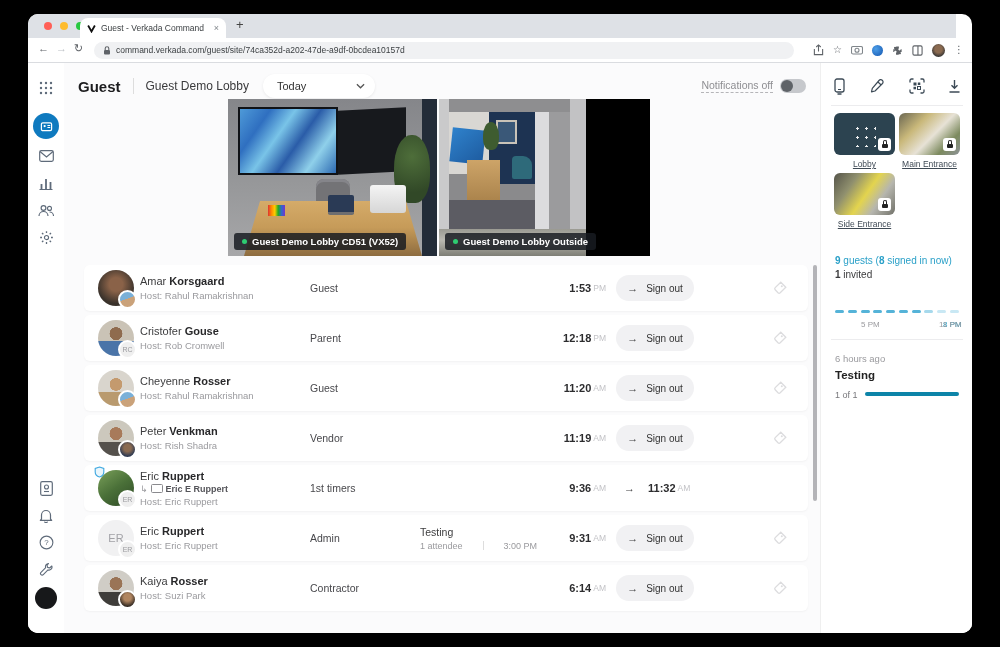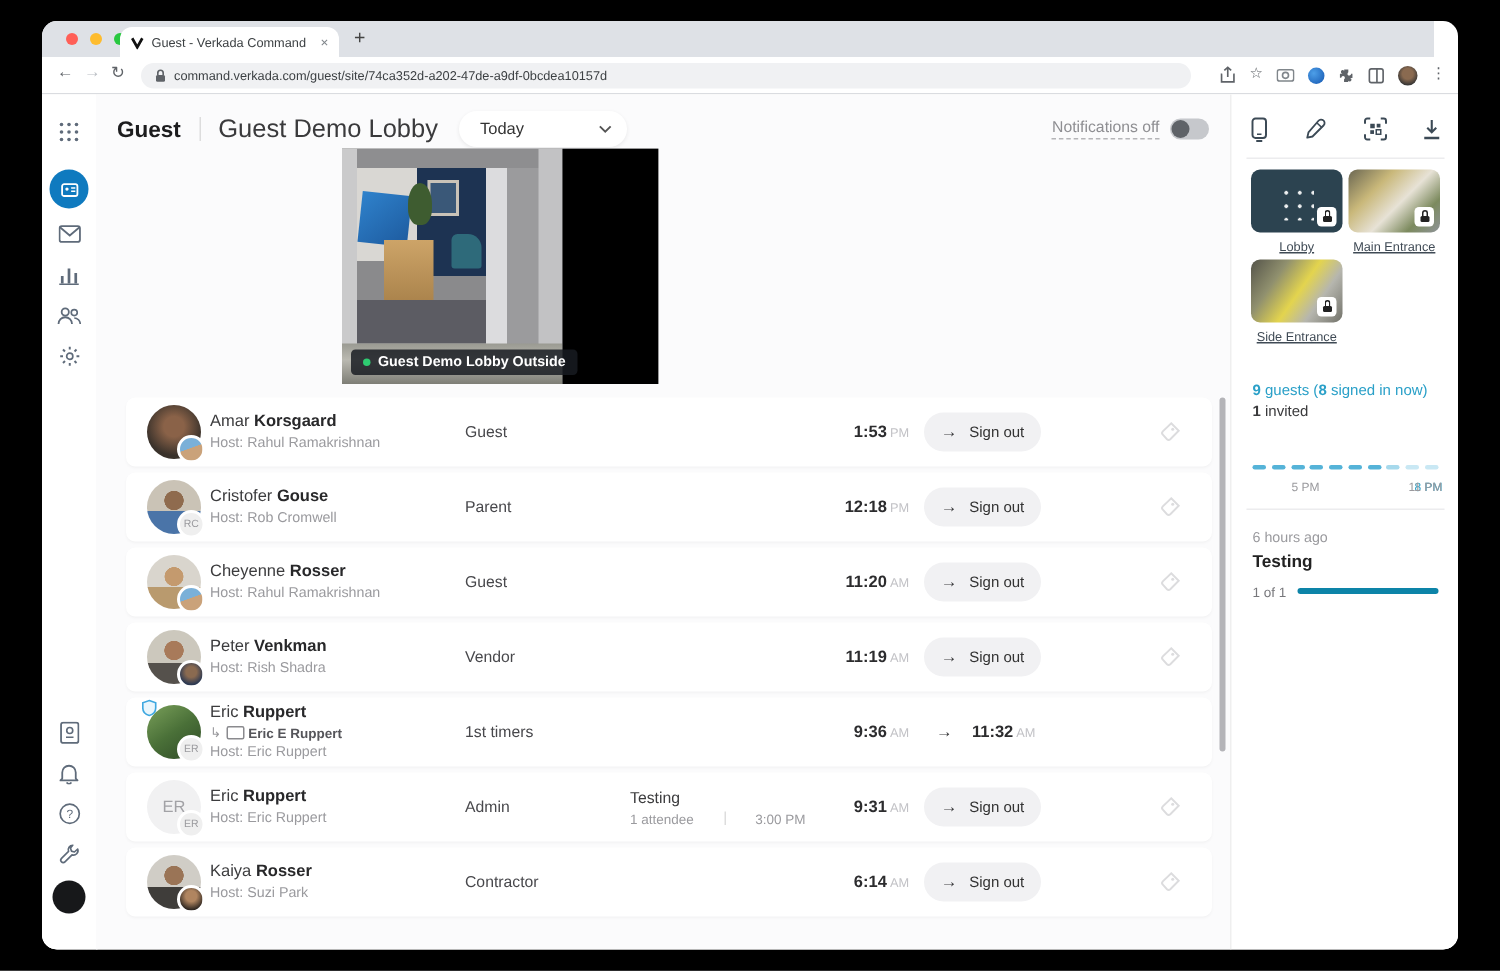--- a/index.html
+++ b/index.html
@@ -25,21 +25,21 @@
   .app{position:absolute;left:0;top:49px;right:0;bottom:0;background:#fff;}
   .lnav{position:absolute;left:0;top:0;width:36px;bottom:0;background:#fff;border-right:1px solid #f0f0f0;}
   .lnav .ic{position:absolute;left:50%;transform:translateX(-50%);width:18px;height:18px;display:flex;align-items:center;justify-content:center;}
   .active-dot{position:absolute;left:50%;transform:translateX(-50%);width:26px;height:26px;border-radius:50%;background:#0f7abf;display:flex;align-items:center;justify-content:center;}
   .acct{position:absolute;left:50%;transform:translateX(-50%);width:22px;height:22px;border-radius:50%;background:#17181a;}
   
   .main{position:absolute;left:36px;top:0;width:756px;bottom:0;background:#fbfbfc;}
   .mhead{position:absolute;left:14px;top:8px;right:14px;height:30px;display:flex;align-items:center;}
   .mtitle{font-size:15px;font-weight:700;color:#1c1c1e;}
   .vdiv{width:1px;height:16px;background:#ddd;margin:0 12px;}
-  .msite{font-size:17px;color:#3a3a3c;}
+  .msite{font-size:12px;color:#3a3a3c;}
   .today{margin-left:14px;width:112px;height:24px;background:#fff;border-radius:14px;box-shadow:0 1px 3px rgba(0,0,0,.08);display:flex;align-items:center;padding:0 10px 0 14px;box-sizing:border-box;font-size:11px;color:#333;}
   .today .chev{margin-left:auto;}
   .notif{margin-left:auto;display:flex;align-items:center;gap:7px;}
   .notif-lbl{font-size:10.5px;color:#8e8e92;border-bottom:1px dashed #b5b5b8;padding-bottom:1px;}
   .toggle{width:26px;height:14px;border-radius:8px;background:#c6c8cc;position:relative;}
   .toggle .knob{position:absolute;left:1px;top:1px;width:12px;height:12px;border-radius:50%;background:#5f6368;}
   
   .feeds{position:absolute;left:164px;top:36px;width:422px;height:157px;display:flex;gap:2px;}
   .feed{position:relative;overflow:hidden;background:#000;}
   .f1{width:209px;height:157px;background:linear-gradient(180deg,#85868a 0%,#97989a 55%,#a7a7a9 100%);}
@@ -304,20 +304,35 @@
         </div>
         <div class="notif">
           <span class="notif-lbl">Notifications off</span>
           <span class="toggle">
               <span class="knob"></span>
             </span>
         </div>
       </div>
 
       <div class="feeds">
+        <div class="feed f1">
+          <div class="tv1"></div>
+          <div class="tv2"></div>
+          <div class="wallr"></div>
+          <div class="plant"></div>
+          <div class="chair"></div>
+          <div class="desk"></div>
+          <div class="printer"></div>
+          <div class="laptop"></div>
+          <div class="rainbow"></div>
+          <div class="camlbl">
+            <span class="dot"></span>
+            <span class="t">Guest Demo Lobby CD51 (VX52)</span>
+          </div>
+        </div>
         <div class="feed f2">
           <div class="lintel"></div>
           <div class="framel"></div>
           <div class="interior">
             <div class="wallw"></div>
             <div class="navy"></div>
             <div class="win"></div>
             <div class="tv"></div>
             <div class="plant2"></div>
             <div class="desk2"></div>

